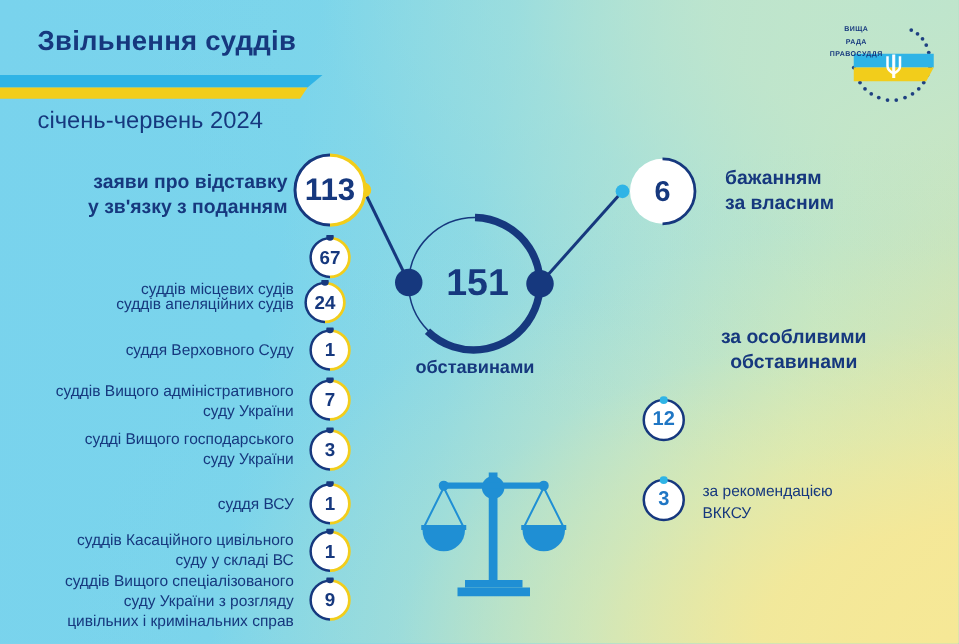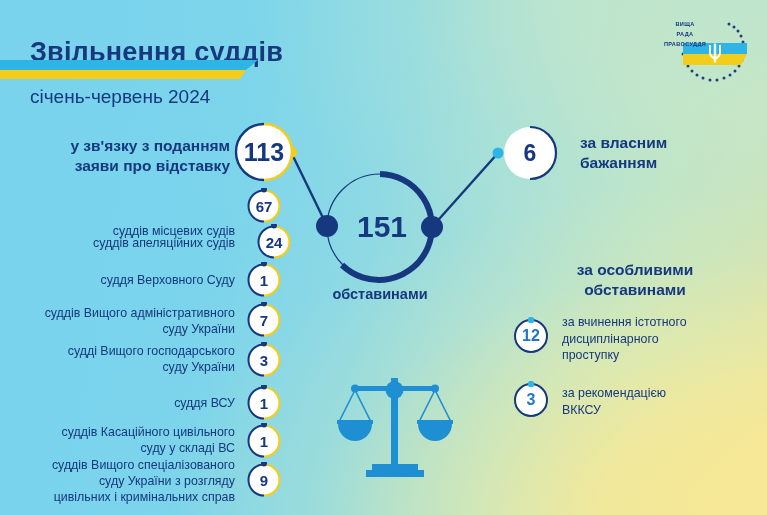--- a/index.html
+++ b/index.html
@@ -10,22 +10,22 @@
   }
   #page{
     position:relative;width:767px;height:515px;overflow:hidden;
     background:
       radial-gradient(130% 110% at 100% 100%, rgba(246,232,150,1) 0%, rgba(246,232,150,0.85) 16%, rgba(230,234,165,0.55) 30%, rgba(200,230,190,0.25) 45%, rgba(160,220,215,0.05) 60%, rgba(0,0,0,0) 72%),
       radial-gradient(120% 110% at 96% 0%, rgba(190,229,205,1) 0%, rgba(190,229,205,0.8) 18%, rgba(170,226,215,0.45) 35%, rgba(140,220,225,0.15) 52%, rgba(0,0,0,0) 68%),
       linear-gradient(100deg,#79d3ed 0%, #7ad4ec 30%, #8ed9e4 48%, #b4e2d3 66%, #d7e9b8 82%, #f2e69c 100%);
   }
   
   #title{
-    position:absolute;left:30px;top:37px;
-    font-size:27px;font-weight:bold;color:#16387e;letter-spacing:.2px;
+    position:absolute;left:30px;top:20px;
+    font-size:22px;font-weight:bold;color:#16387e;letter-spacing:.2px;
   }
   #stripe{position:absolute;left:0;top:58px;width:262px;height:22px;}
   #subtitle{
     position:absolute;left:30px;top:86px;
     font-size:19px;color:#16387e;
   }
   
   #logo{position:absolute;left:645px;top:12px;width:110px;height:86px;}
   #logo .ltext{
     position:absolute;left:10px;top:8px;width:60px;
@@ -137,36 +137,36 @@
   <div class="node" style="left:233px;top:121px;width:62px;height:62px;">
     <svg width="62" height="62" viewBox="0 0 62 62">
       <circle cx="31" cy="31" r="28" fill="#ffffff"></circle>
       <path d="M 31 3 A 28 28 0 0 1 31 59" fill="none" stroke="#f2cd1b" stroke-width="2.6"></path>
       <path d="M 31 59 A 28 28 0 0 1 31 3" fill="none" stroke="#16387e" stroke-width="2.4"></path>
     </svg>
     <div class="num" style="font-size:25px;">113</div>
   </div>
 
   <div class="llabel big" style="left:40px;top:136px;width:190px;">
+    <div>заяви про відставку</div>
     <div>у зв'язку з поданням</div>
-    <div>заяви про відставку</div>
   </div>
 
   <div class="node" style="left:246px;top:188px;width:36px;height:36px;">
     <svg width="36" height="36" viewBox="0 0 36 36">
       <circle cx="18" cy="18" r="15.5" fill="#ffffff"></circle>
       <path d="M 18 2.5 A 15.5 15.5 0 0 1 18 33.5" fill="none" stroke="#f2cd1b" stroke-width="2.2"></path>
       <path d="M 18 33.5 A 15.5 15.5 0 0 1 18 2.5" fill="none" stroke="#16387e" stroke-width="2"></path>
       <circle cx="18" cy="1.5" r="3" fill="#16387e"></circle>
     </svg>
     <div class="num" style="font-size:15px;">67</div>
   </div>
   <div class="llabel" style="left:40px;top:200px;width:195px;margin-top:24px;">суддів місцевих судів</div>
 
-  <div class="node" style="left:256px;top:224px;width:36px;height:36px;">
+  <div class="node" style="left:242px;top:224px;width:36px;height:36px;">
     <svg width="36" height="36" viewBox="0 0 36 36">
       <circle cx="18" cy="18" r="15.5" fill="#ffffff"></circle>
       <path d="M 18 2.5 A 15.5 15.5 0 0 1 18 33.5" fill="none" stroke="#f2cd1b" stroke-width="2.2"></path>
       <path d="M 18 33.5 A 15.5 15.5 0 0 1 18 2.5" fill="none" stroke="#16387e" stroke-width="2"></path>
       <circle cx="18" cy="1.5" r="3" fill="#16387e"></circle>
     </svg>
     <div class="num" style="font-size:15px;">24</div>
   </div>
   <div class="llabel" style="left:40px;top:236px;width:195px;">суддів апеляційних судів</div>
 
@@ -242,40 +242,37 @@
 цивільних і кримінальних справ</div>
 
   <div class="node" style="left:501px;top:124px;width:58px;height:58px;">
     <svg width="58" height="58" viewBox="0 0 58 58">
       <circle cx="29" cy="29" r="26" fill="#ffffff"></circle>
       <path d="M 29 3 A 26 26 0 0 1 29 55" fill="none" stroke="#16387e" stroke-width="2.2"></path>
     </svg>
     <div class="num" style="font-size:23px;">6</div>
   </div>
   <div class="rlabel bold" style="left:580px;top:133px;width:160px;">
+    <div>бажанням</div>
     <div>за власним</div>
-    <div>бажанням</div>
   </div>
 
   <div class="rlabel bold" style="left:520px;top:260px;width:230px;text-align:center;">
     <div>за особливими</div>
     <div>обставинами</div>
   </div>
 
   <div class="node" style="left:512px;top:317px;width:38px;height:38px;">
     <svg width="38" height="38" viewBox="0 0 38 38">
       <circle cx="19" cy="19" r="16" fill="#ffffff"></circle>
       <circle cx="19" cy="19" r="16" fill="none" stroke="#16387e" stroke-width="2"></circle>
       <circle cx="19" cy="3" r="3.2" fill="#2fb4e6"></circle>
     </svg>
     <div class="num" style="font-size:16px;color:#1f76c4;">12</div>
   </div>
-  <div class="rlabel" style="left:562px;top:314px;width:200px;white-space:pre-line;">за вчинення істотного
-дисциплінарного
-проступку</div>
 
   <div class="node" style="left:512px;top:381px;width:38px;height:38px;">
     <svg width="38" height="38" viewBox="0 0 38 38">
       <circle cx="19" cy="19" r="16" fill="#ffffff"></circle>
       <circle cx="19" cy="19" r="16" fill="none" stroke="#16387e" stroke-width="2"></circle>
       <circle cx="19" cy="3" r="3.2" fill="#2fb4e6"></circle>
     </svg>
     <div class="num" style="font-size:16px;color:#1f76c4;">3</div>
   </div>
   <div class="rlabel" style="left:562px;top:385px;width:200px;white-space:pre-line;">за рекомендацією

